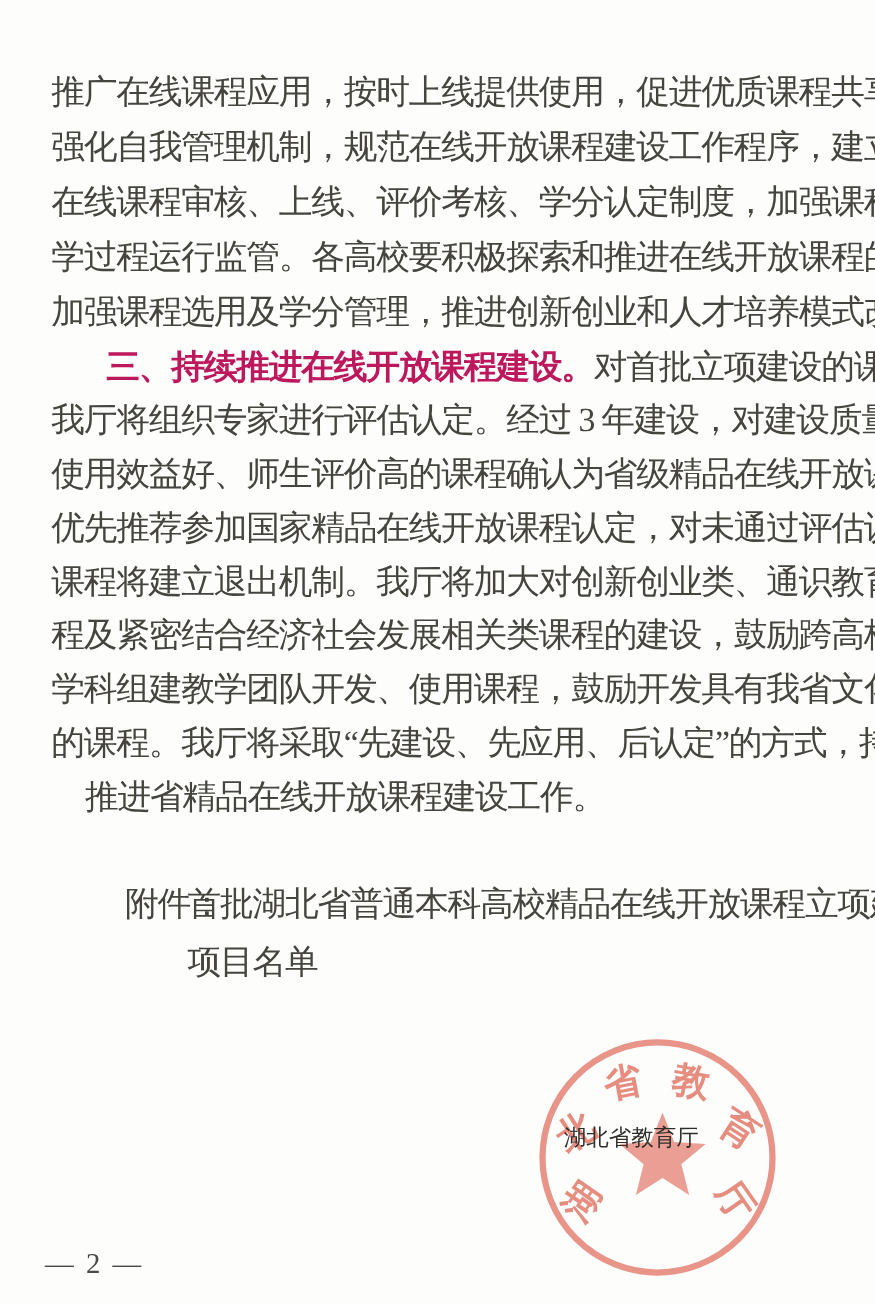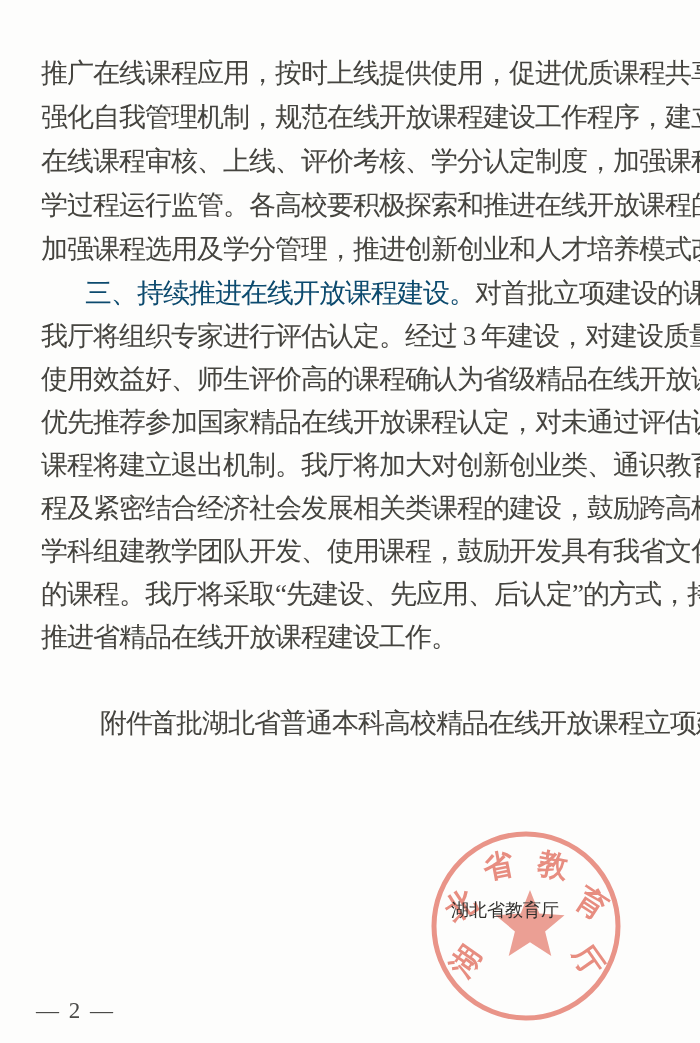--- a/index.html
+++ b/index.html
@@ -13,23 +13,23 @@
   .bodyline{
     position:absolute;
     left:41px;width:626px;height:40px;
     font-size:27px;line-height:40px;
     color:#45443f;
     letter-spacing:-1px;
     white-space:nowrap;
     text-align:justify;
     text-align-last:justify;
   }
-  .bodyline.short{text-align-last:left;}
+  .bodyline.short{text-align-last:left;margin-left:27px;}
   .indent2{padding-left:44px;width:582px;}
-  .bold-head{font-weight:normal;color:#0c4a6e;}
+  .bold-head{font-weight:bold;color:#be185d;}
   .att-line{
     position:absolute;
     font-size:27px;line-height:36px;
     color:#45443f;letter-spacing:-1px;white-space:nowrap;
   }
   .sig-text{
     position:absolute;
     font-size:18px;color:#2f2e2b;
     letter-spacing:0px;white-space:nowrap;z-index:3;
   }
@@ -66,20 +66,21 @@
   <div class="bodyline" style="top:359px">使用效益好、师生评价高的课程确认为省级精品在线开放课程，</div>
   <div class="bodyline" style="top:402px">优先推荐参加国家精品在线开放课程认定，对未通过评估认定的</div>
   <div class="bodyline" style="top:445px">课程将建立退出机制。我厅将加大对创新创业类、通识教育类课</div>
   <div class="bodyline" style="top:488px">程及紧密结合经济社会发展相关类课程的建设，鼓励跨高校、跨</div>
   <div class="bodyline" style="top:531px">学科组建教学团队开发、使用课程，鼓励开发具有我省文化特色</div>
   <div class="bodyline" style="top:574px">的课程。我厅将采取“先建设、先应用、后认定”的方式，持续</div>
   <div class="bodyline short" style="top:617px">推进省精品在线开放课程建设工作。</div>
 
   <div class="att-line" style="left:100px;top:705px">附件：</div>
   <div class="att-line" style="left:150px;top:705px">首批湖北省普通本科高校精品在线开放课程立项建设</div>
+  <div class="att-line" style="left:150px;top:751px">项目名单</div>
 
   <svg class="seal" viewBox="0 0 196 196">
 
     <circle cx="98" cy="98" r="92" fill="none" stroke="#dd5140" stroke-width="5" opacity="0.85"></circle>
 
     <polygon fill="#e05a48" opacity="0.8" points="102,62 111.3,85.5 136.5,87.2 117.1,103.4 123.3,127.9 102,114.3 80.7,127.9 86.9,103.4 67.5,87.2 92.7,85.5"></polygon>
 
     <g fill="#dd5140" opacity="0.9" font-size="30" font-weight="bold" font-family="'Liberation Serif','DejaVu Serif',serif" text-anchor="middle">
       <text transform="translate(46,139) rotate(-55)">湖</text>
       <text transform="translate(38,86)  rotate(-33)">北</text>

